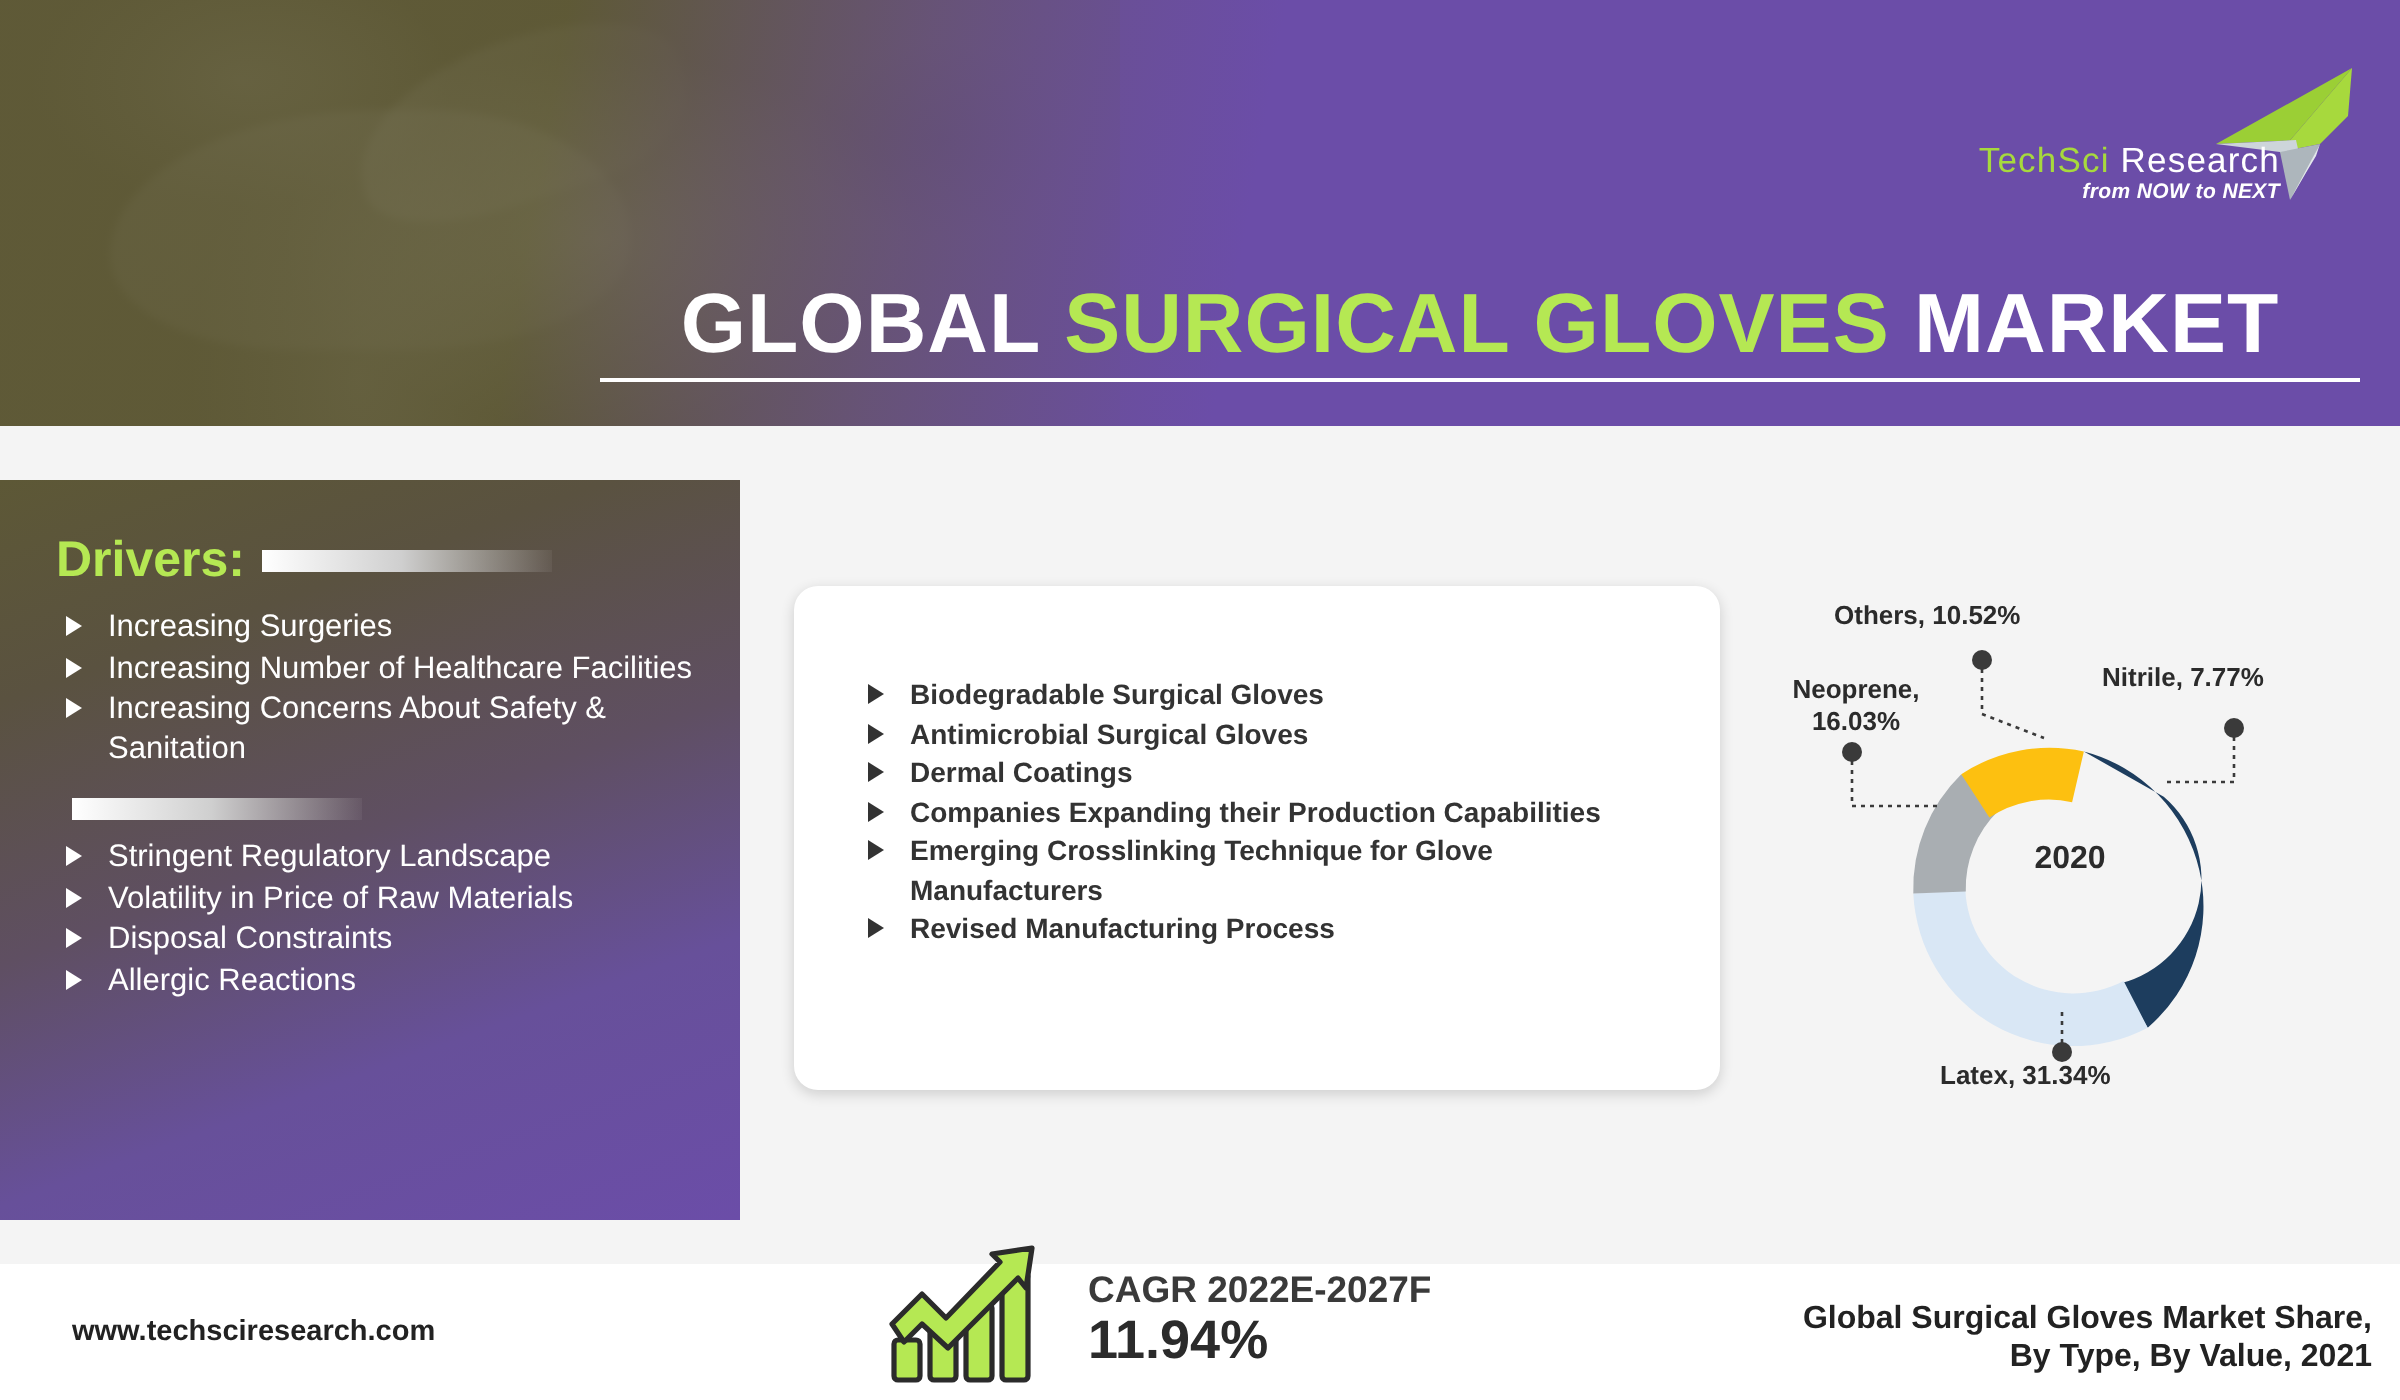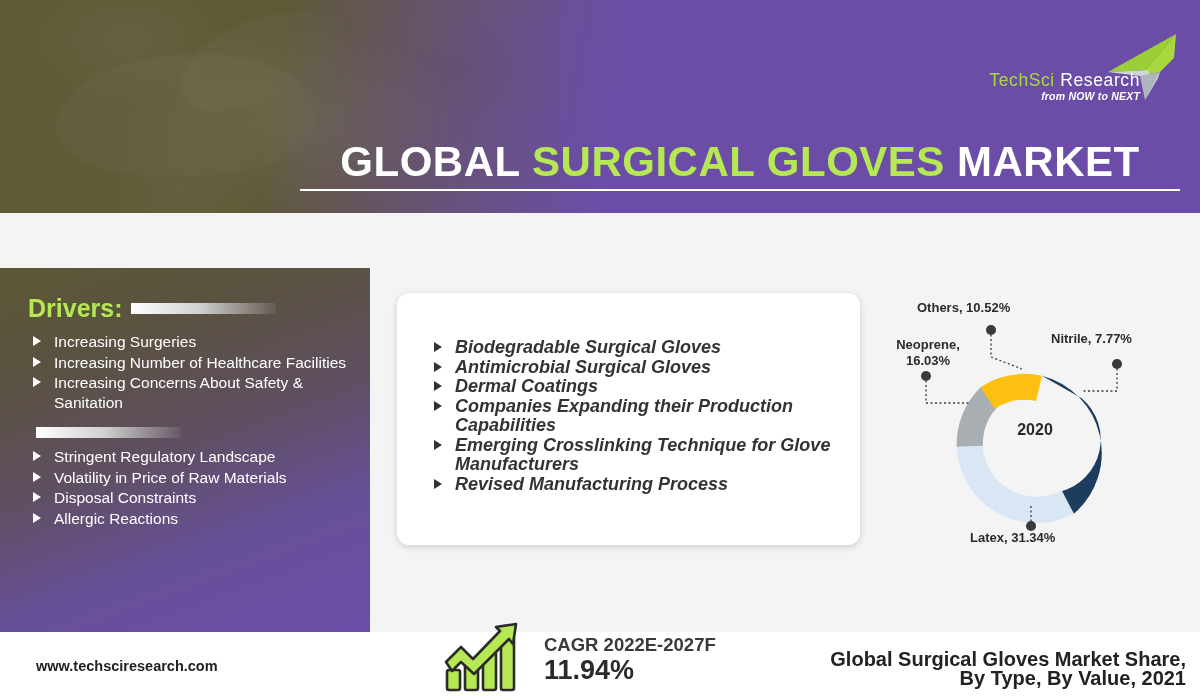--- a/index.html
+++ b/index.html
@@ -82,21 +82,20 @@
     font-size: 10.5px; font-style: italic; font-weight: bold;
     color: #ffffff; white-space: nowrap; letter-spacing: 0.2px;
   }
 
   
   .sidebar {
     position: absolute; left: 0; top: 240px;
     width: 370px; height: 370px;
     background: linear-gradient(160deg, #5D5836 0%, #5a5240 22%, #5f4f62 48%, #67509a 72%, #6B4DA8 100%);
     padding: 26px 22px 0 28px;
-    margin-top: 28px;
   }
   .sb-heading {
     font-size: 25px; font-weight: bold; color: #B5E853;
     display: flex; align-items: center; white-space: nowrap;
   }
   .sb-bar {
     display: inline-block; height: 11px; width: 145px; margin-left: 8px;
     background: linear-gradient(90deg, #ffffff 0%, #cfcfcf 48%, rgba(255,255,255,0.05) 100%);
   }
   .sb-list { margin-top: 9px; list-style: none; }
@@ -125,22 +124,22 @@
   .trends-title {
     font-family: "Liberation Serif", serif;
     font-size: 29px; font-weight: bold; color: #4a4430;
     letter-spacing: 1px; display: inline-block;
     padding-bottom: 3px; border-bottom: 1.5px solid #6b3a55;
     font-variant: small-caps;
   }
   .trends-list { margin-top: 12px; list-style: none; }
   .trends-list li {
     position: relative; padding-left: 24px;
-    font-size: 18px; line-height: 19.5px; font-weight: bold;
-    color: #333333; margin-bottom: 0px; font-style: italic;
+    font-size: 14px; line-height: 19.5px; font-weight: bold;
+    color: #333333; margin-bottom: 0px;
   }
   .trends-list li .tri {
     position: absolute; left: 3px; top: 4px;
     width: 0; height: 0;
     border-left: 8px solid #333333;
     border-top: 5.5px solid transparent;
     border-bottom: 5.5px solid transparent;
   }
 
   
@@ -173,21 +172,21 @@
     position: absolute; left: 104px; top: 24px;
     font-size: 18.5px; font-weight: bold; color: #3a3a3a; white-space: nowrap;
   }
   .cagr-value {
     position: absolute; left: 104px; top: 45px;
     font-size: 27px; font-weight: bold; color: #2b2b2b; white-space: nowrap;
   }
   .footer-caption {
     position: absolute; right: 14px; top: 18px;
     width: 400px; text-align: right;
-    font-size: 20px; line-height: 19px; font-weight: bold; color: #222222;
+    font-size: 16px; line-height: 19px; font-weight: bold; color: #222222;
   }
 </style>
 </head>
 <body>
 
 <div class="header">
   <div class="header-photo"></div>
   <div class="header-tint"></div>
 
   <div class="logo">

